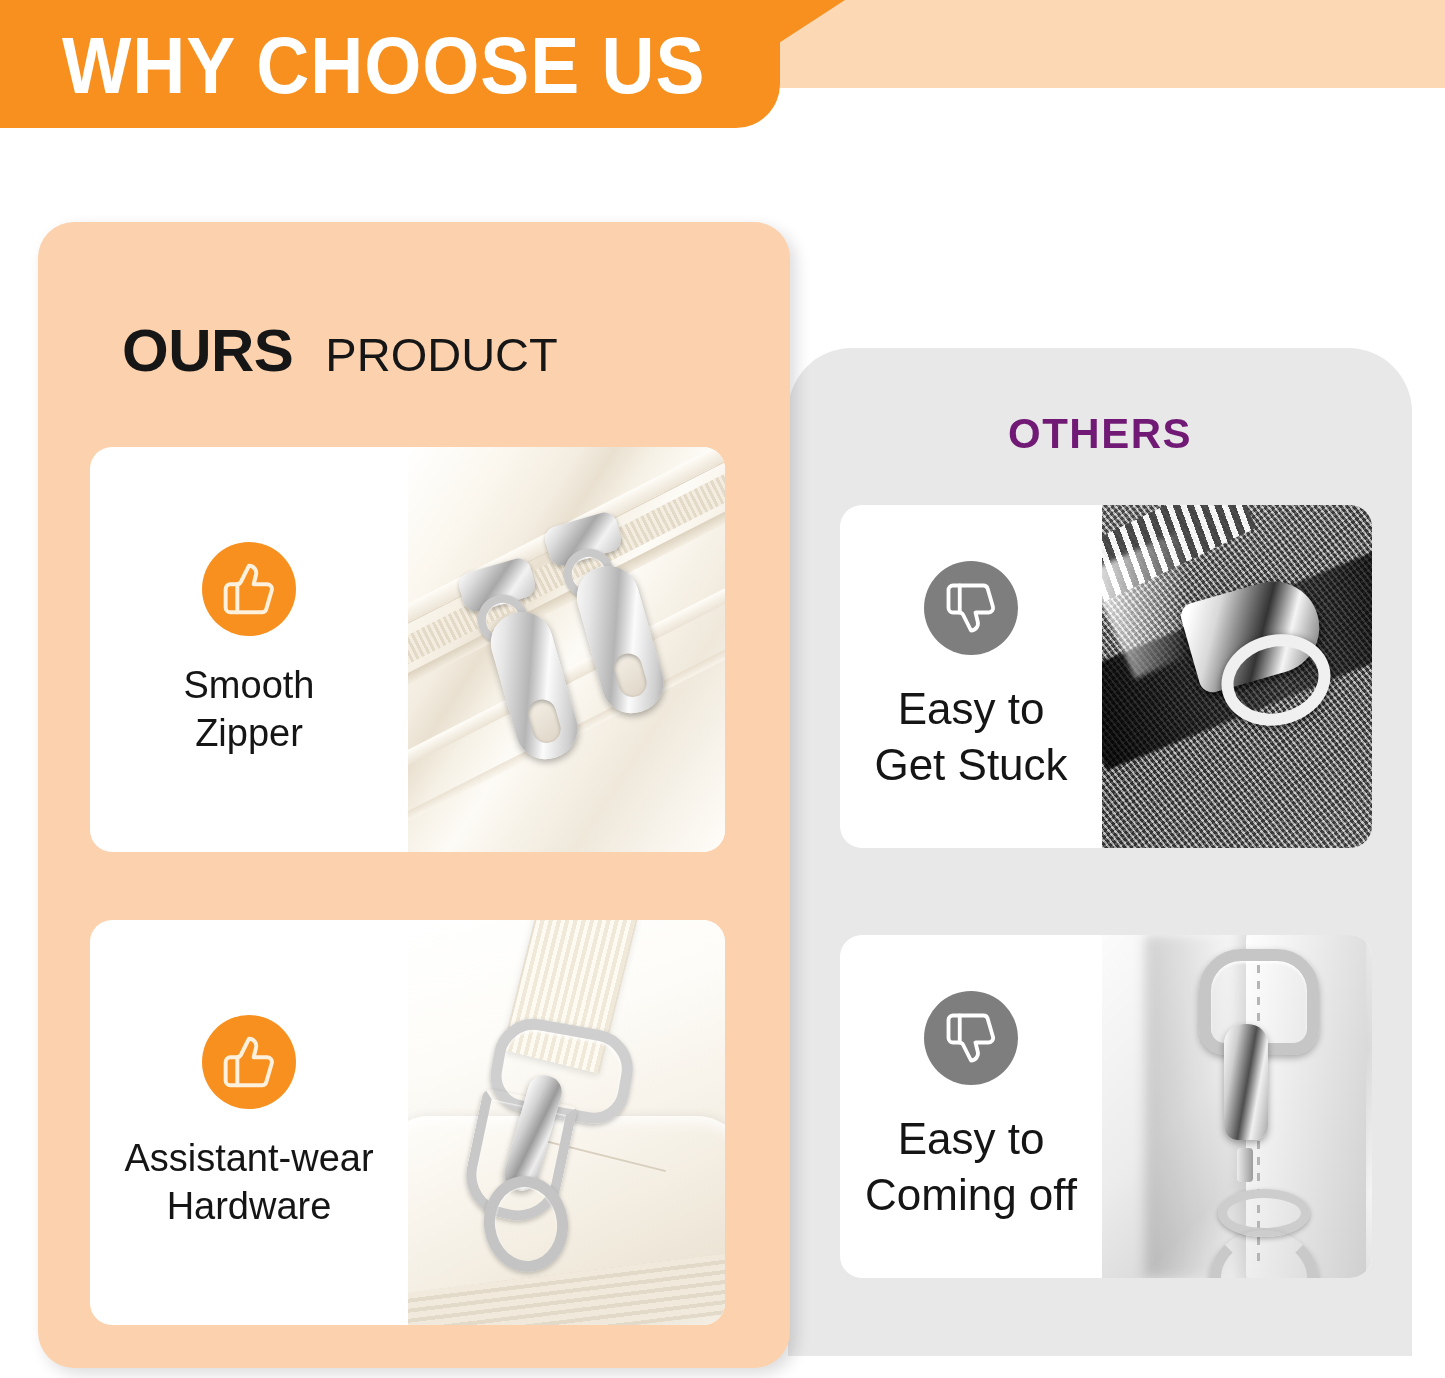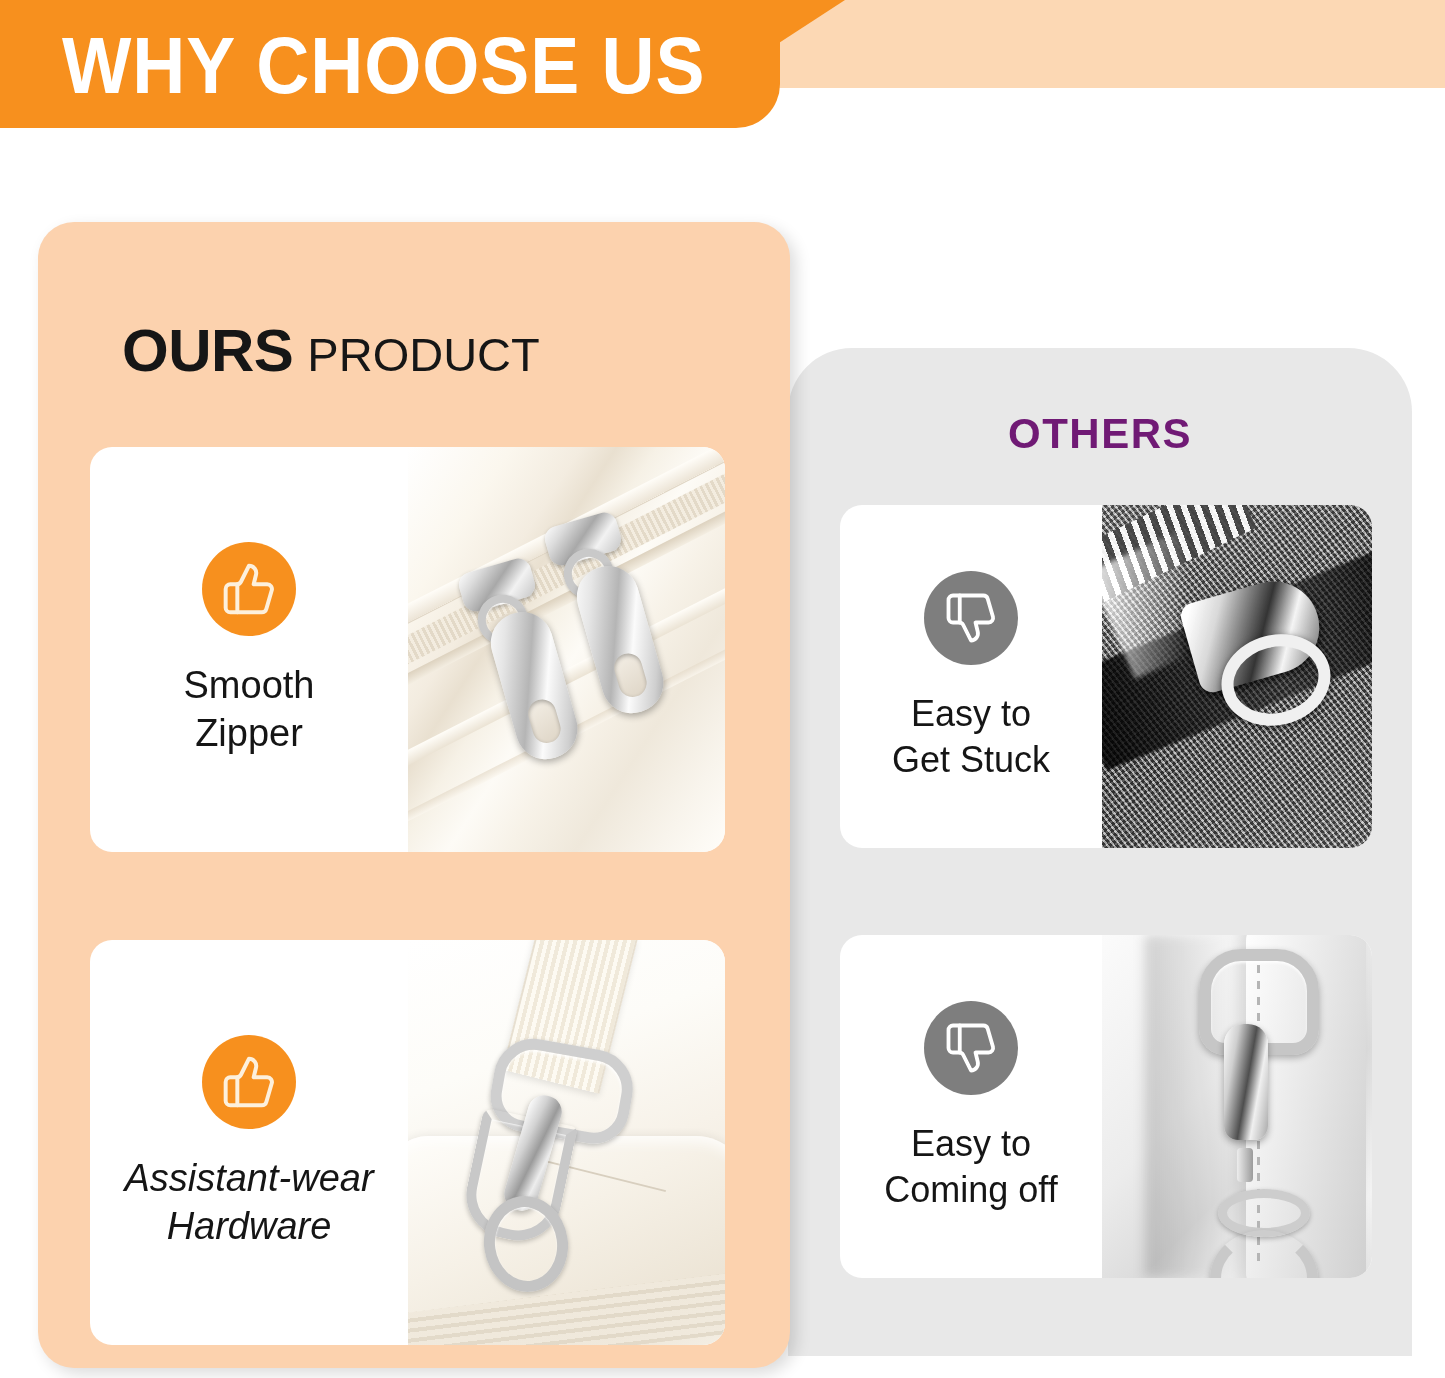--- a/index.html
+++ b/index.html
@@ -88,37 +88,37 @@
     font-size: 60px;
     font-weight: bold;
     color: #161616;
     letter-spacing: -0.5px;
   }
   .ours-heading .word-product {
     font-size: 47px;
     font-weight: normal;
     color: #161616;
     letter-spacing: 0px;
-    margin-left: 14px;
+    margin-left: 32px;
     text-align: right;
   }
 
   
   .card {
     position: absolute;
     background: #ffffff;
     border-radius: 22px;
     overflow: hidden;
   }
   .card-left  { left: 90px;  width: 635px; }
   .card-right { left: 840px; width: 532px; }
   .card-r1 { top: 505px; height: 343px; }
   .card-r2 { top: 935px; height: 343px; }
   .card-l1 { top: 447px; height: 405px; text-decoration: underline; }
-  .card-l2 { top: 940px; height: 405px; font-style: italic; }
+  .card-l2 { top: 920px; height: 405px; }
 
   .card-text-col {
     position: absolute;
     left: 0; top: 0;
     height: 100%;
     display: flex;
     flex-direction: column;
     align-items: center;
     justify-content: center;
     box-sizing: border-box;
@@ -140,21 +140,21 @@
   .icon-circle svg { display: block; }
 
   .card-label {
     font-size: 38px;
     line-height: 1.26;
     color: #151515;
     text-align: center;
     white-space: pre-line;
     padding: 0 6px;
   }
-  .card-r1 .card-label, .card-r2 .card-label { font-size: 36px; }
+  .card-r1 .card-label, .card-r2 .card-label { font-size: 44px; }
 
   
   .card-photo {
     position: absolute;
     top: 0; right: 0;
     height: 100%;
   }
   .card-l1 .card-photo, .card-l2 .card-photo { width: 317px; }
   .card-r1 .card-photo, .card-r2 .card-photo { width: 270px; }
 

